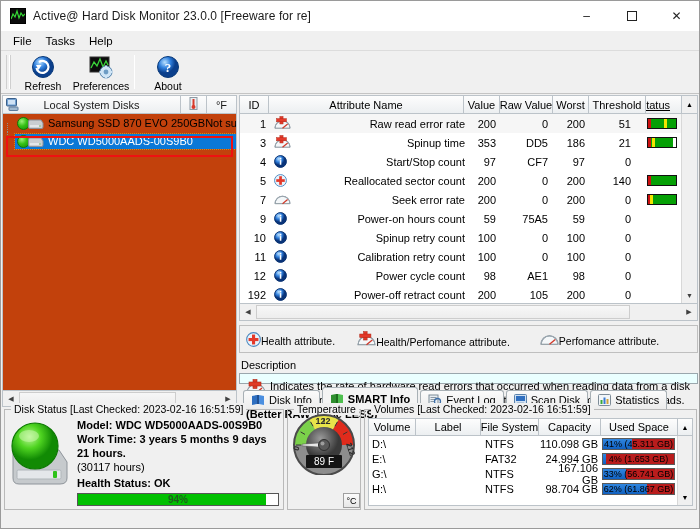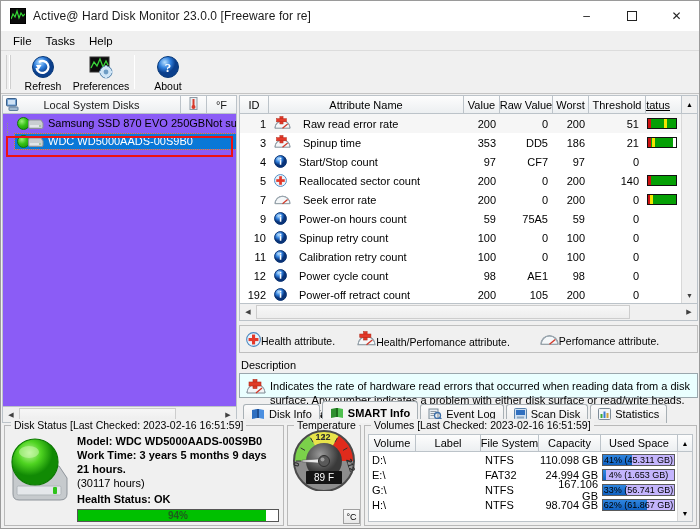--- a/index.html
+++ b/index.html
@@ -76,21 +76,21 @@
     border:1px solid #bcc3c9; border-left:none;
     display:flex; align-items:center; justify-content:center;
     font-size:11px; color:#1a1a1a; overflow:hidden; white-space:nowrap;
   }
   .hdr-cell:first-child { border-left:1px solid #bcc3c9; }
   .disk-hdr .c-name { flex:1 1 auto; gap:0; position:relative; }
   .disk-hdr .c-name .dicon { position:absolute; left:3px; top:2px; }
   .disk-hdr .c-temp { width:26px; flex:0 0 26px; }
   .disk-hdr .c-unit { width:30px; flex:0 0 30px; }
   .disk-body {
-    flex:1 1 auto; background:#8b5cf6; border:1px solid #bcc3c9; border-top:none;
+    flex:1 1 auto; background:#c2410c; border:1px solid #bcc3c9; border-top:none;
     position:relative; overflow:hidden;
   }
   .disk-row { display:flex; align-items:center; height:18px; padding-left:12px; font-size:11px; position:relative; }
   .disk-row .tree { position:absolute; left:4px; top:0; bottom:0; width:8px;
       border-left:1px dotted #909090; }
   .disk-row.first .tree { top:9px; }
   .disk-row.last .tree { bottom:9px; }
   .dot-led { width:13px; height:13px; border-radius:50%;
       background:radial-gradient(circle at 35% 30%, #9cf07a 0%, #35c116 45%, #148a06 100%);
       border:1px solid #0d7a05; flex:0 0 13px; }
@@ -135,25 +135,25 @@
   .c-sb { width:16px; flex:0 0 16px; background:#f0f0f0; border:1px solid #bcc3c9;
       border-left:none; display:flex; align-items:center; justify-content:center; font-size:7px; }
   .grid-body {
     background:#fff; border:1px solid #bcc3c9; border-top:none;
     height:190px; display:flex; overflow:hidden;
   }
   .grid-rows { flex:1 1 auto; min-width:0; }
   .grow { display:flex; height:19px; align-items:center; font-size:11px; }
   .grow.alt { background:#f6f6f6; }
   .g-id { width:30px; flex:0 0 30px; text-align:right; padding-right:4px; }
-  .g-attr { width:195px; flex:0 0 195px; display:flex; align-items:center; padding-left:4px; gap:12px; }
+  .g-attr { width:195px; flex:0 0 195px; display:flex; align-items:center; padding-left:4px; gap:12px;justify-content:space-between; }
   .g-val { width:36px; flex:0 0 36px; text-align:right; padding-right:5px; }
   .g-raw { width:53px; flex:0 0 53px; text-align:right; padding-right:6px; }
   .g-worst { width:36px; flex:0 0 36px; text-align:right; padding-right:5px; }
-  .g-thr { width:57px; flex:0 0 57px; text-align:right; padding-right:8px; }
+  .g-thr { width:57px; flex:0 0 57px; text-align:right; padding-right:16px; }
   .g-stat { flex:1 1 auto; padding-right:4px; display:flex; align-items:center; }
   .bar {
     height:11px; width:100%; background:#fff; border:1px solid #111;
     position:relative; overflow:hidden;
   }
   .bar .red { position:absolute; left:0; top:0; bottom:0; width:3px; background:#cc1111; }
   .bar .grn { position:absolute; top:0; bottom:0; background:#05a005; }
   .bar .ylw { position:absolute; top:0; bottom:0; width:3px; background:#f2e400; }
   .vscroll {
     width:16px; flex:0 0 16px; background:#f0f0f0; border-left:1px solid #d8d8d8;
@@ -188,21 +188,21 @@
   .tabs { display:flex; align-items:flex-end; height:22px; flex:0 0 22px; margin-top:3px;
       padding-left:4px; }
   .tab {
     height:19px; padding:0 7px; display:flex; align-items:center; gap:4px;
     background:linear-gradient(#fbfbfb,#ececec);
     border:1px solid #a8b0b5; border-bottom:none;
     border-radius:3px 3px 0 0; font-size:11px; margin-right:2px;
   }
   .tab.active { height:22px; background:#f4f4f4; font-weight:bold; }
   
-  .bottom { flex:0 0 91px; display:flex; padding:2px 2px 2px 3px; gap:3px; }
+  .bottom { flex:0 0 91px; display:flex; padding:2px 2px 18px 3px; gap:3px; }
   .gbox { border:1px solid #b9b9b9; position:relative; padding:8px 4px 3px 4px; }
   .gbox > .cap {
     position:absolute; top:-7px; left:6px; background:#f0f0f0; padding:0 3px;
     font-size:10.5px; white-space:nowrap;
   }
   .status-box { width:280px; flex:0 0 280px; display:flex; gap:4px; }
   .disk3d { width:64px; flex:0 0 64px; padding-top:2px; }
   .stat-info { flex:1 1 auto; font-size:11px; line-height:14px; min-width:0; }
   .stat-info b { font-weight:bold; }
   .health-bar {
@@ -239,21 +239,21 @@
     display:flex; overflow:hidden; min-height:0;
   }
   .vrows { flex:1 1 auto; min-width:0; }
   .vrow { display:flex; height:15px; align-items:center; font-size:11px; }
   .vd-vol { width:48px; flex:0 0 48px; padding-left:3px; }
   .vd-lbl { width:65px; flex:0 0 65px; padding-left:3px; }
   .vd-fs { width:58px; flex:0 0 58px; padding-left:3px; }
   .vd-cap { width:62px; flex:0 0 62px; text-align:right; padding-right:4px; }
   .vd-used { flex:1 1 auto; padding-right:2px; }
   .ubar {
-    height:12px; border:1px solid #5a5a5a; background:#c4b5fd; position:relative; overflow:hidden;
+    height:12px; border:1px solid #5a5a5a; background:#b91c1c; position:relative; overflow:hidden;
   }
   .ubar .ufill { position:absolute; left:0; top:0; bottom:0;
       background:linear-gradient(#2f86e0,#1060c0); }
   .ubar .utxt { position:absolute; inset:0; display:flex; align-items:center; justify-content:center;
       font-size:9px; color:#000; }
   .v-vscroll { width:15px; flex:0 0 15px; background:#f0f0f0; border-left:1px solid #d8d8d8;
       display:flex; flex-direction:column; }
   .v-vs-arrow { height:15px; display:flex; align-items:center; justify-content:center; font-size:7px; }
 </style>
 </head>

